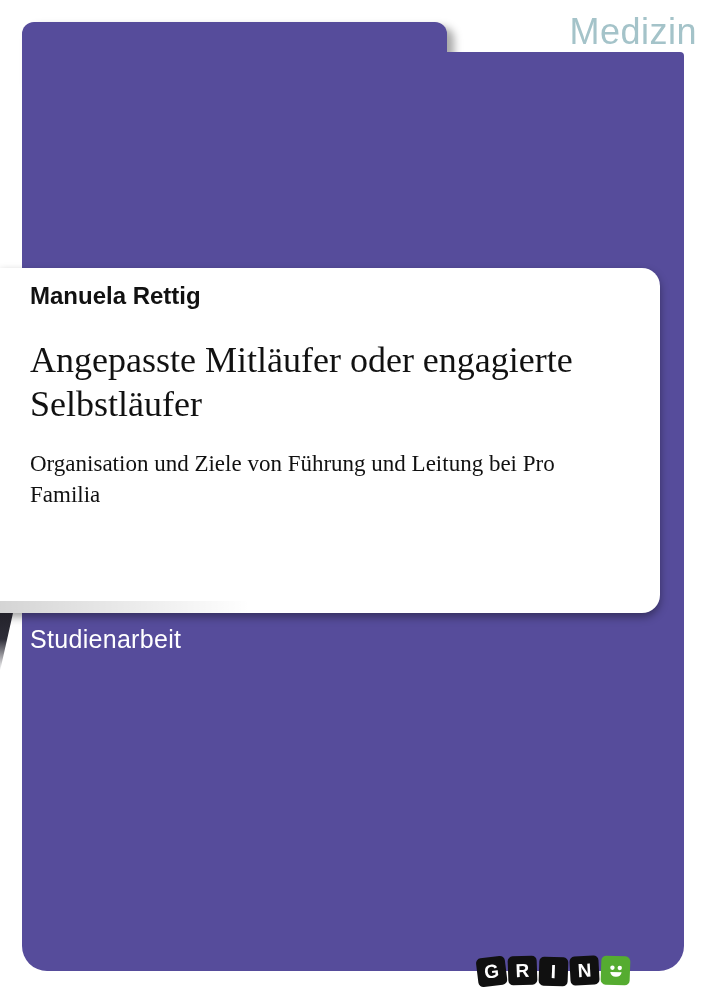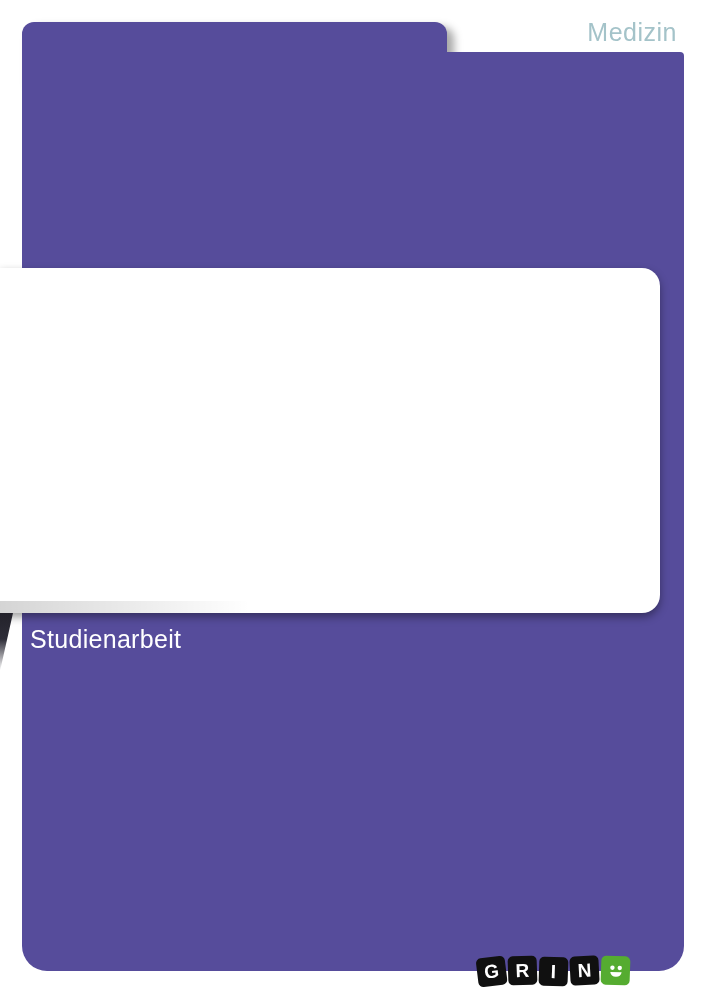--- a/index.html
+++ b/index.html
@@ -13,22 +13,22 @@
   *{margin:0;padding:0;box-sizing:border-box;}
   html,body{width:707px;height:1000px;}
   body{
     position:relative;
     background:#ffffff;
     font-family:"Liberation Sans", sans-serif;
     overflow:hidden;
   }
   
   .category{
-    position:absolute; top:17px; right:30px;
-    font-size:25px; line-height:30px;
+    position:absolute; top:17px; right:10px;
+    font-size:36px; line-height:30px;
     color:var(--medizin);
     letter-spacing:0.5px;
   }
   
   .tab{
     position:absolute; left:22px; top:22px;
     width:425px; height:60px;
     background:var(--purple);
     border-radius:12px 12px 0 0;
     box-shadow:7px 5px 9px rgba(0,0,0,0.35);
@@ -111,20 +111,23 @@
 </style>
 </head>
 <body>
 
 <div class="category">Medizin</div>
 
 <div class="tab"></div>
 <div class="cover-body"></div>
 
 <div class="title-band">
+  <div class="author">Manuela Rettig</div>
+  <div class="title">Angepasste Mitläufer oder engagierte Selbstläufer</div>
+  <div class="subtitle">Organisation und Ziele von Führung und Leitung bei Pro Familia</div>
 </div>
 
 <div class="curl-wedge"></div>
 
 <div class="doc-type">Studienarbeit</div>
 
 <div class="logo">
   <div class="tile r1">G</div>
   <div class="tile r2">R</div>
   <div class="tile r3">I</div>

